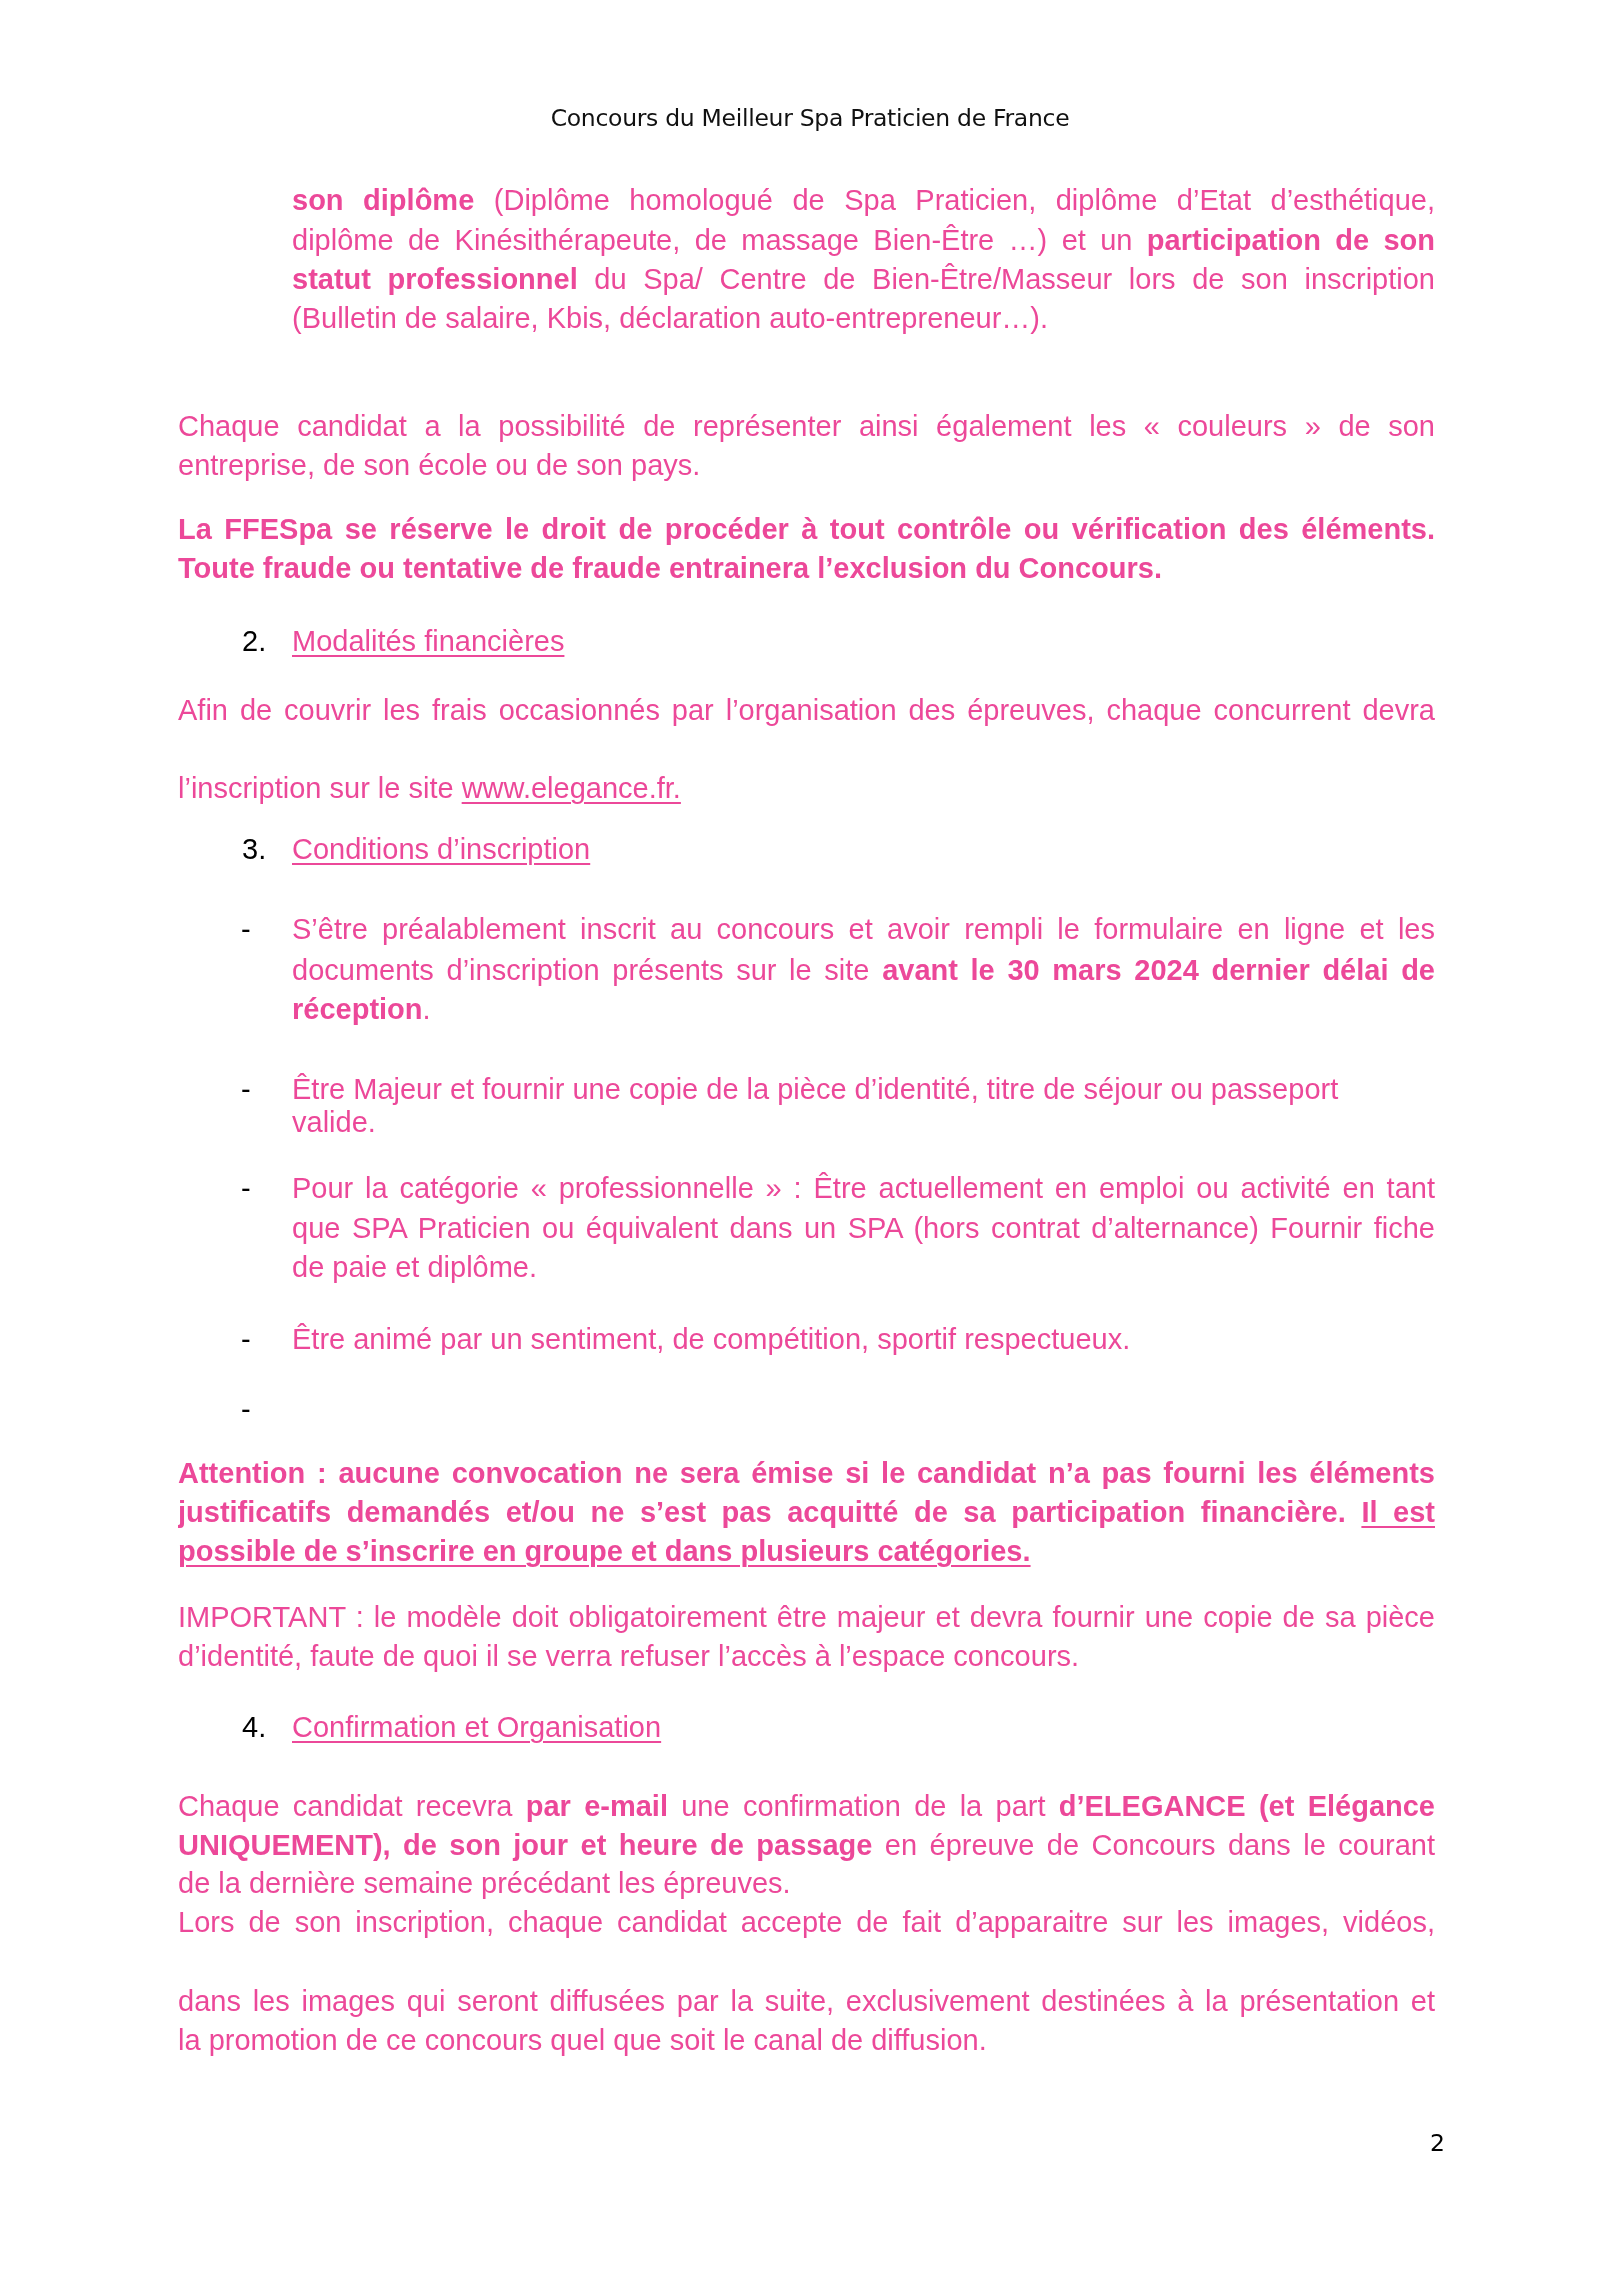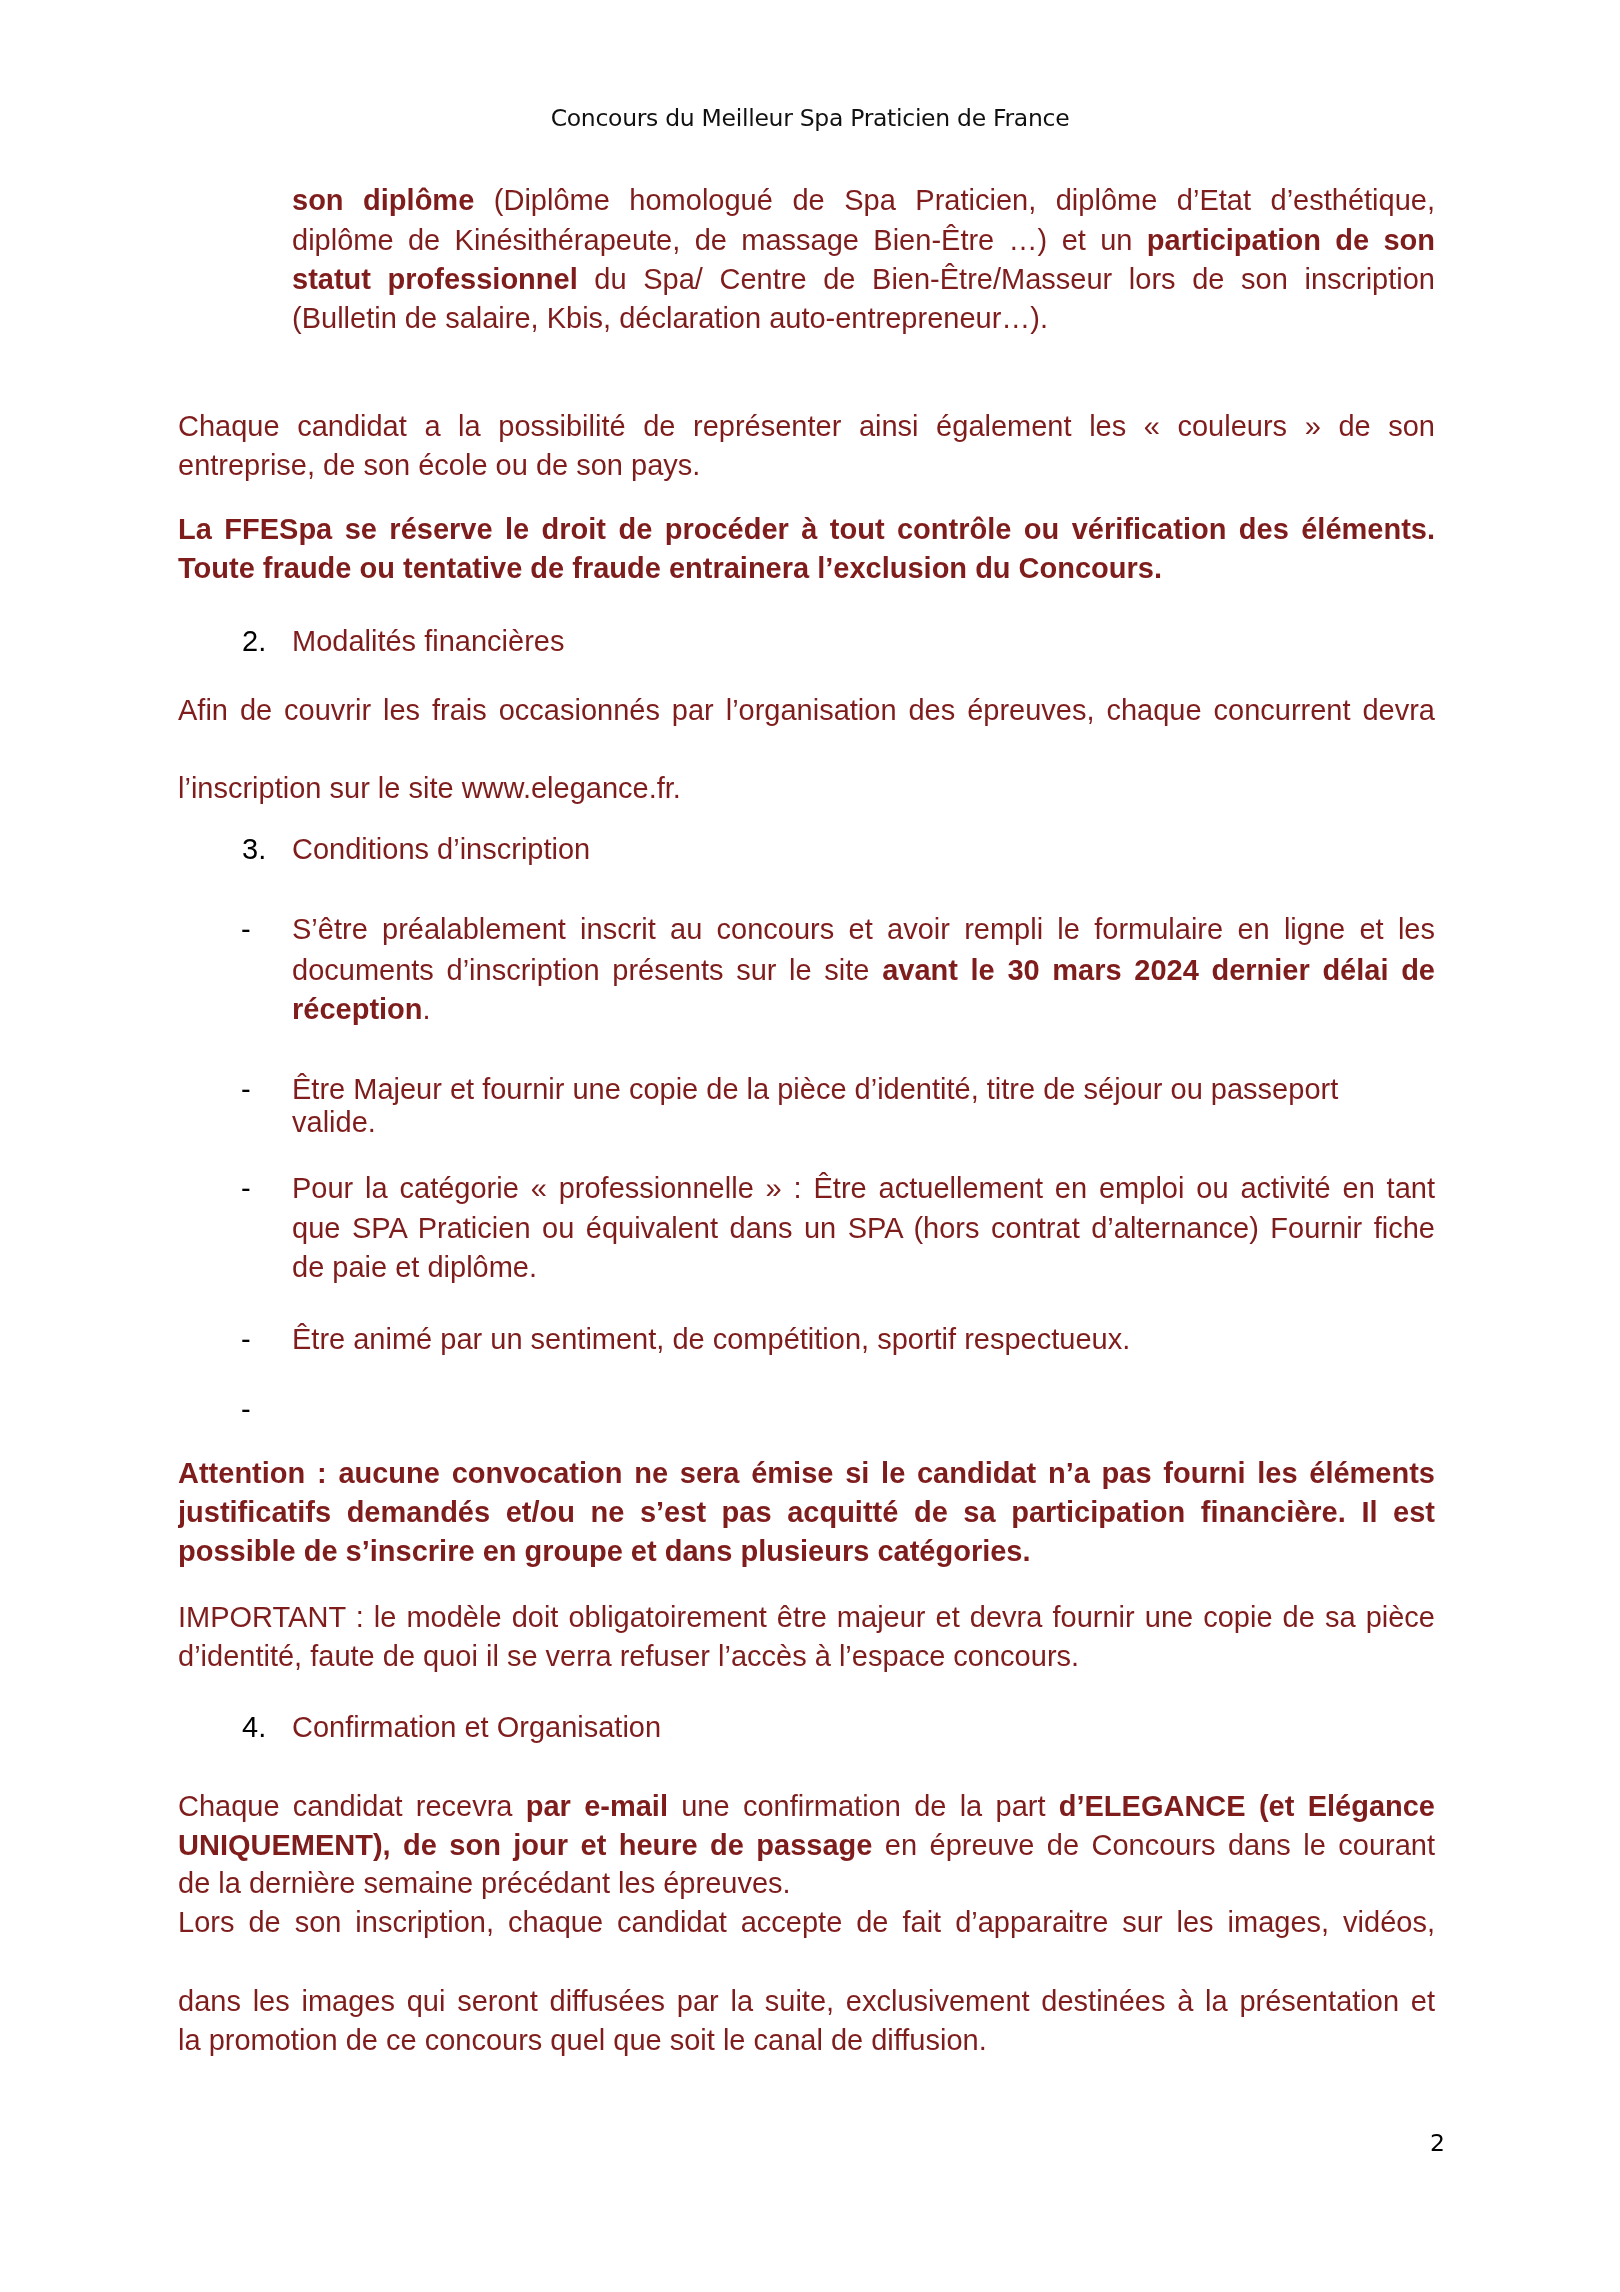--- a/index.html
+++ b/index.html
@@ -1,26 +1,26 @@
 <!DOCTYPE html>
 <html><head>
 <meta charset="utf-8">
 <style>
   html, body { margin: 0; padding: 0; background: #ffffff; }
   body { width: 1620px; height: 2293px; position: relative; overflow: hidden; color: #000; }
   .page { position: absolute; left: 0; top: 0; width: 1280px; height: 2293px; background: #fff; }
   .header { position: absolute; top: 102px; left: 0; width: 1620px; text-align: center;
     font-family: "DejaVu Sans", sans-serif; font-size: 23.5px; line-height: 33px; color: #111; letter-spacing: -0.3px; }
   .line { position: absolute; height: 39px; line-height: 39px; font-family: "Liberation Sans", sans-serif;
-    font-size: 29px; white-space: nowrap; color: #7f1d1d; }
+    font-size: 29px; white-space: nowrap; color: #ec4899; }
   .line.just { text-align: justify; text-align-last: justify; white-space: normal; overflow: hidden; }
   .full { left: 178px; width: 1257px; }
   .ind { left: 292px; width: 1143px; }
   .b { font-weight: bold; }
-  .u { text-decoration-thickness: 2px; text-underline-offset: 3.9px; }
+  .u { text-decoration: underline; text-decoration-thickness: 2px; text-underline-offset: 3.9px; }
   .num { position: absolute; left: 242px; width: 39px; height: 39px; line-height: 39px; font-family: "Liberation Sans", sans-serif; font-size: 29px; }
   .dash { position: absolute; left: 241px; width: 19.6px; height: 39px; line-height: 39px; font-family: "Liberation Sans", sans-serif; font-size: 29px; }
   .pagenum { position: absolute; left: 1423px; top: 2127px; width: 29px; height: 33px; line-height: 33px;
     font-family: "DejaVu Sans", sans-serif; font-size: 23.5px; text-align: center; }
 </style>
 </head>
 <body>
 
 <div class="page">
 

